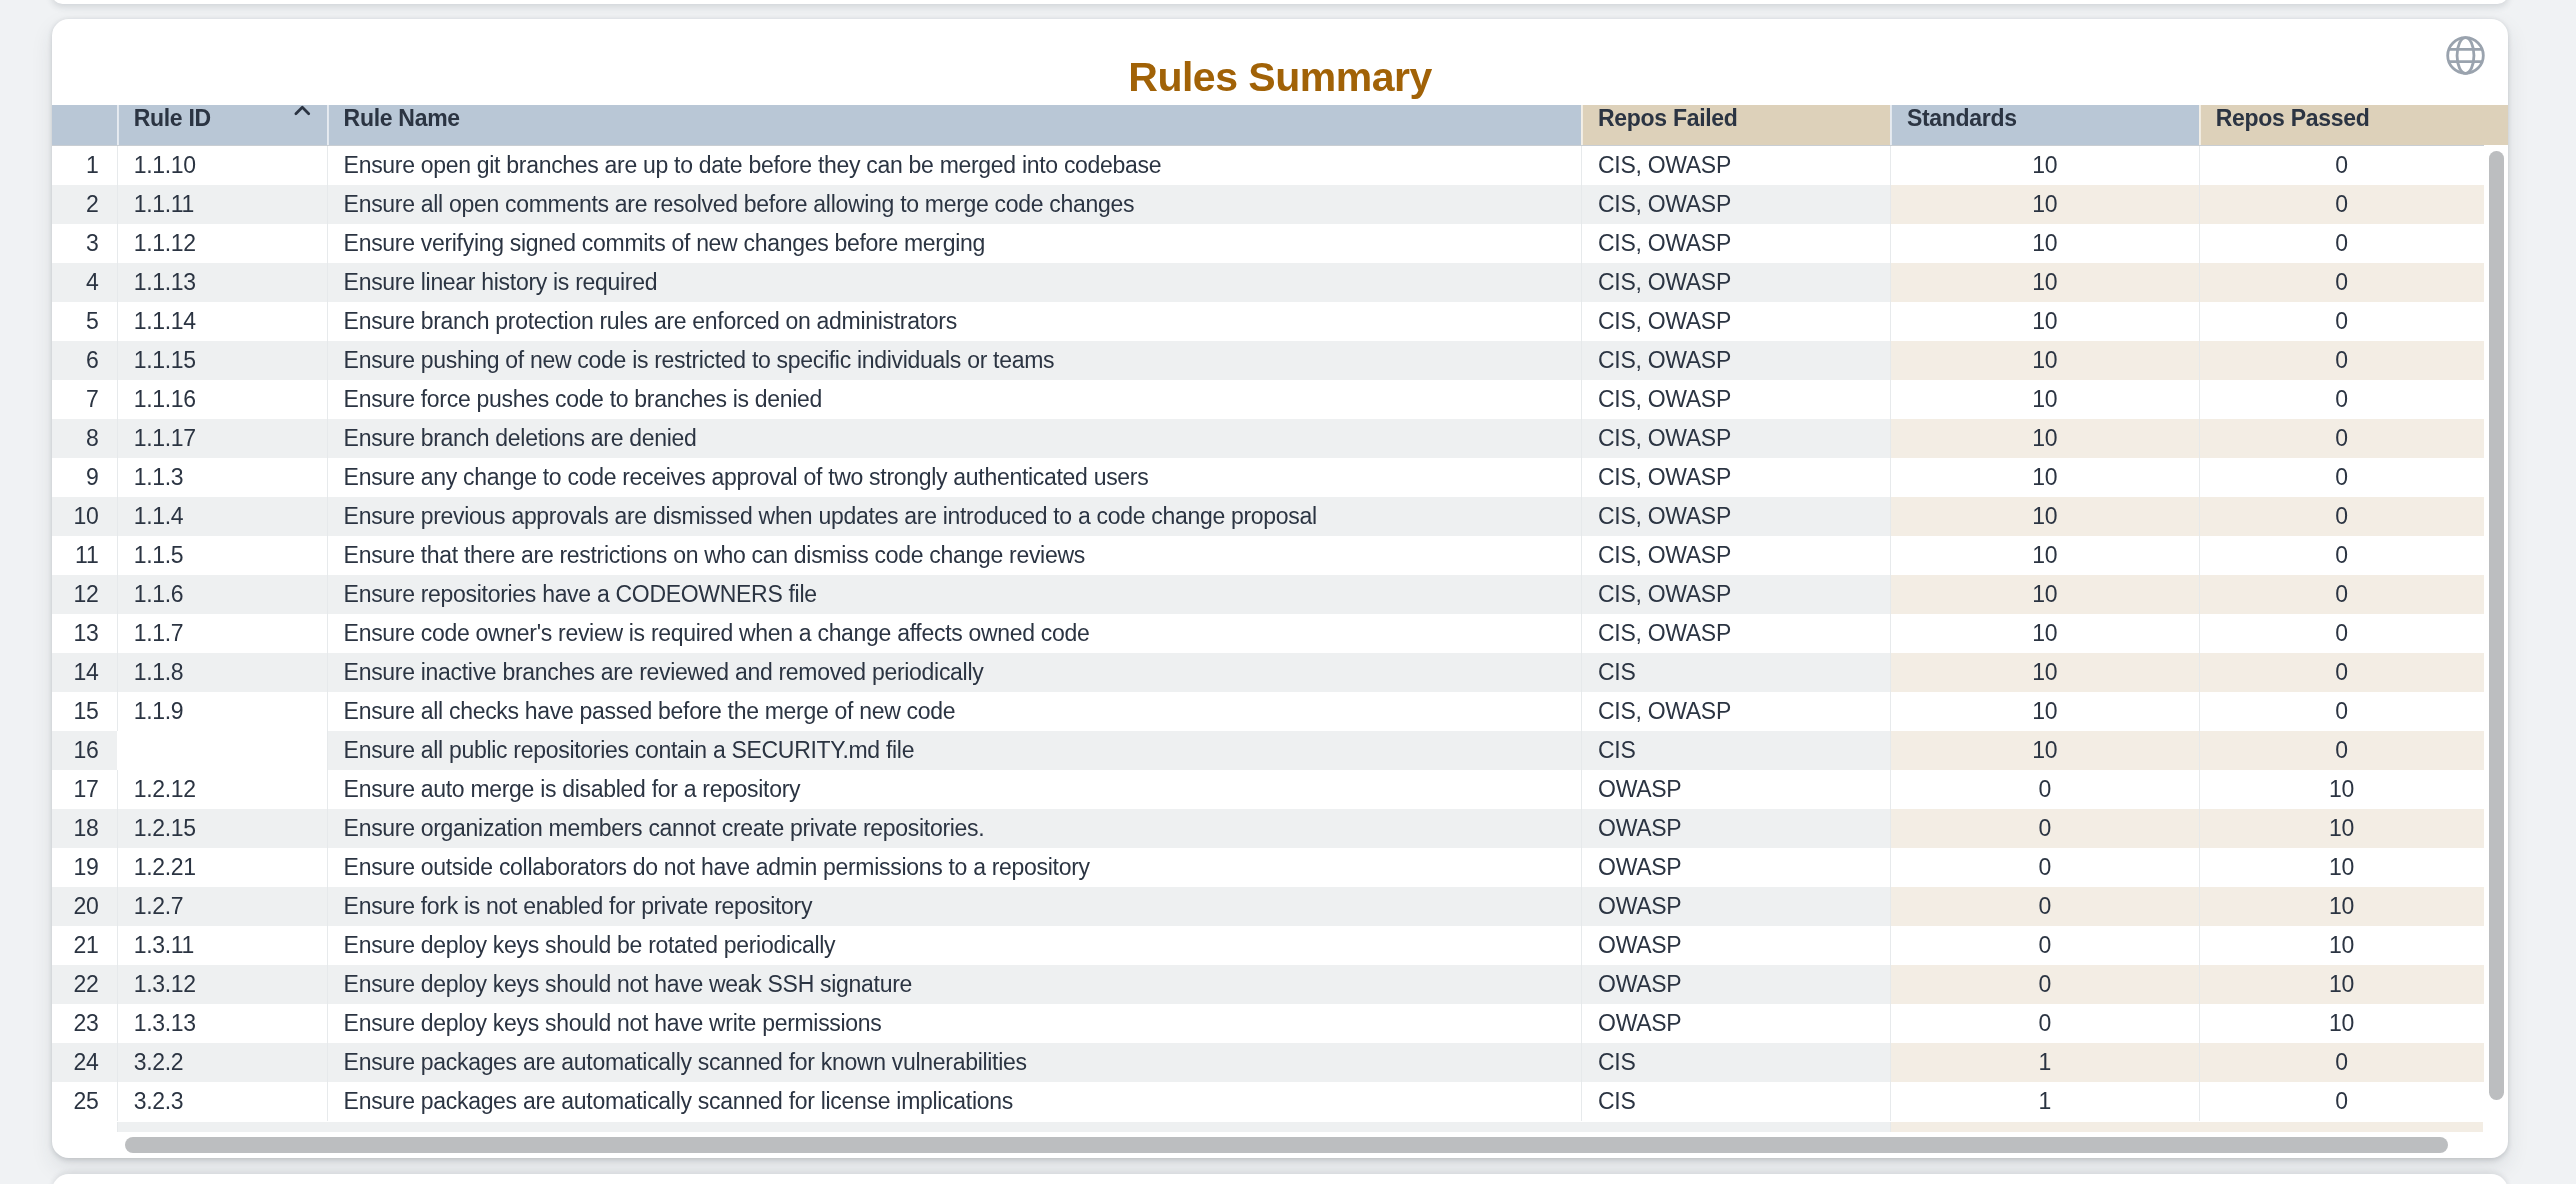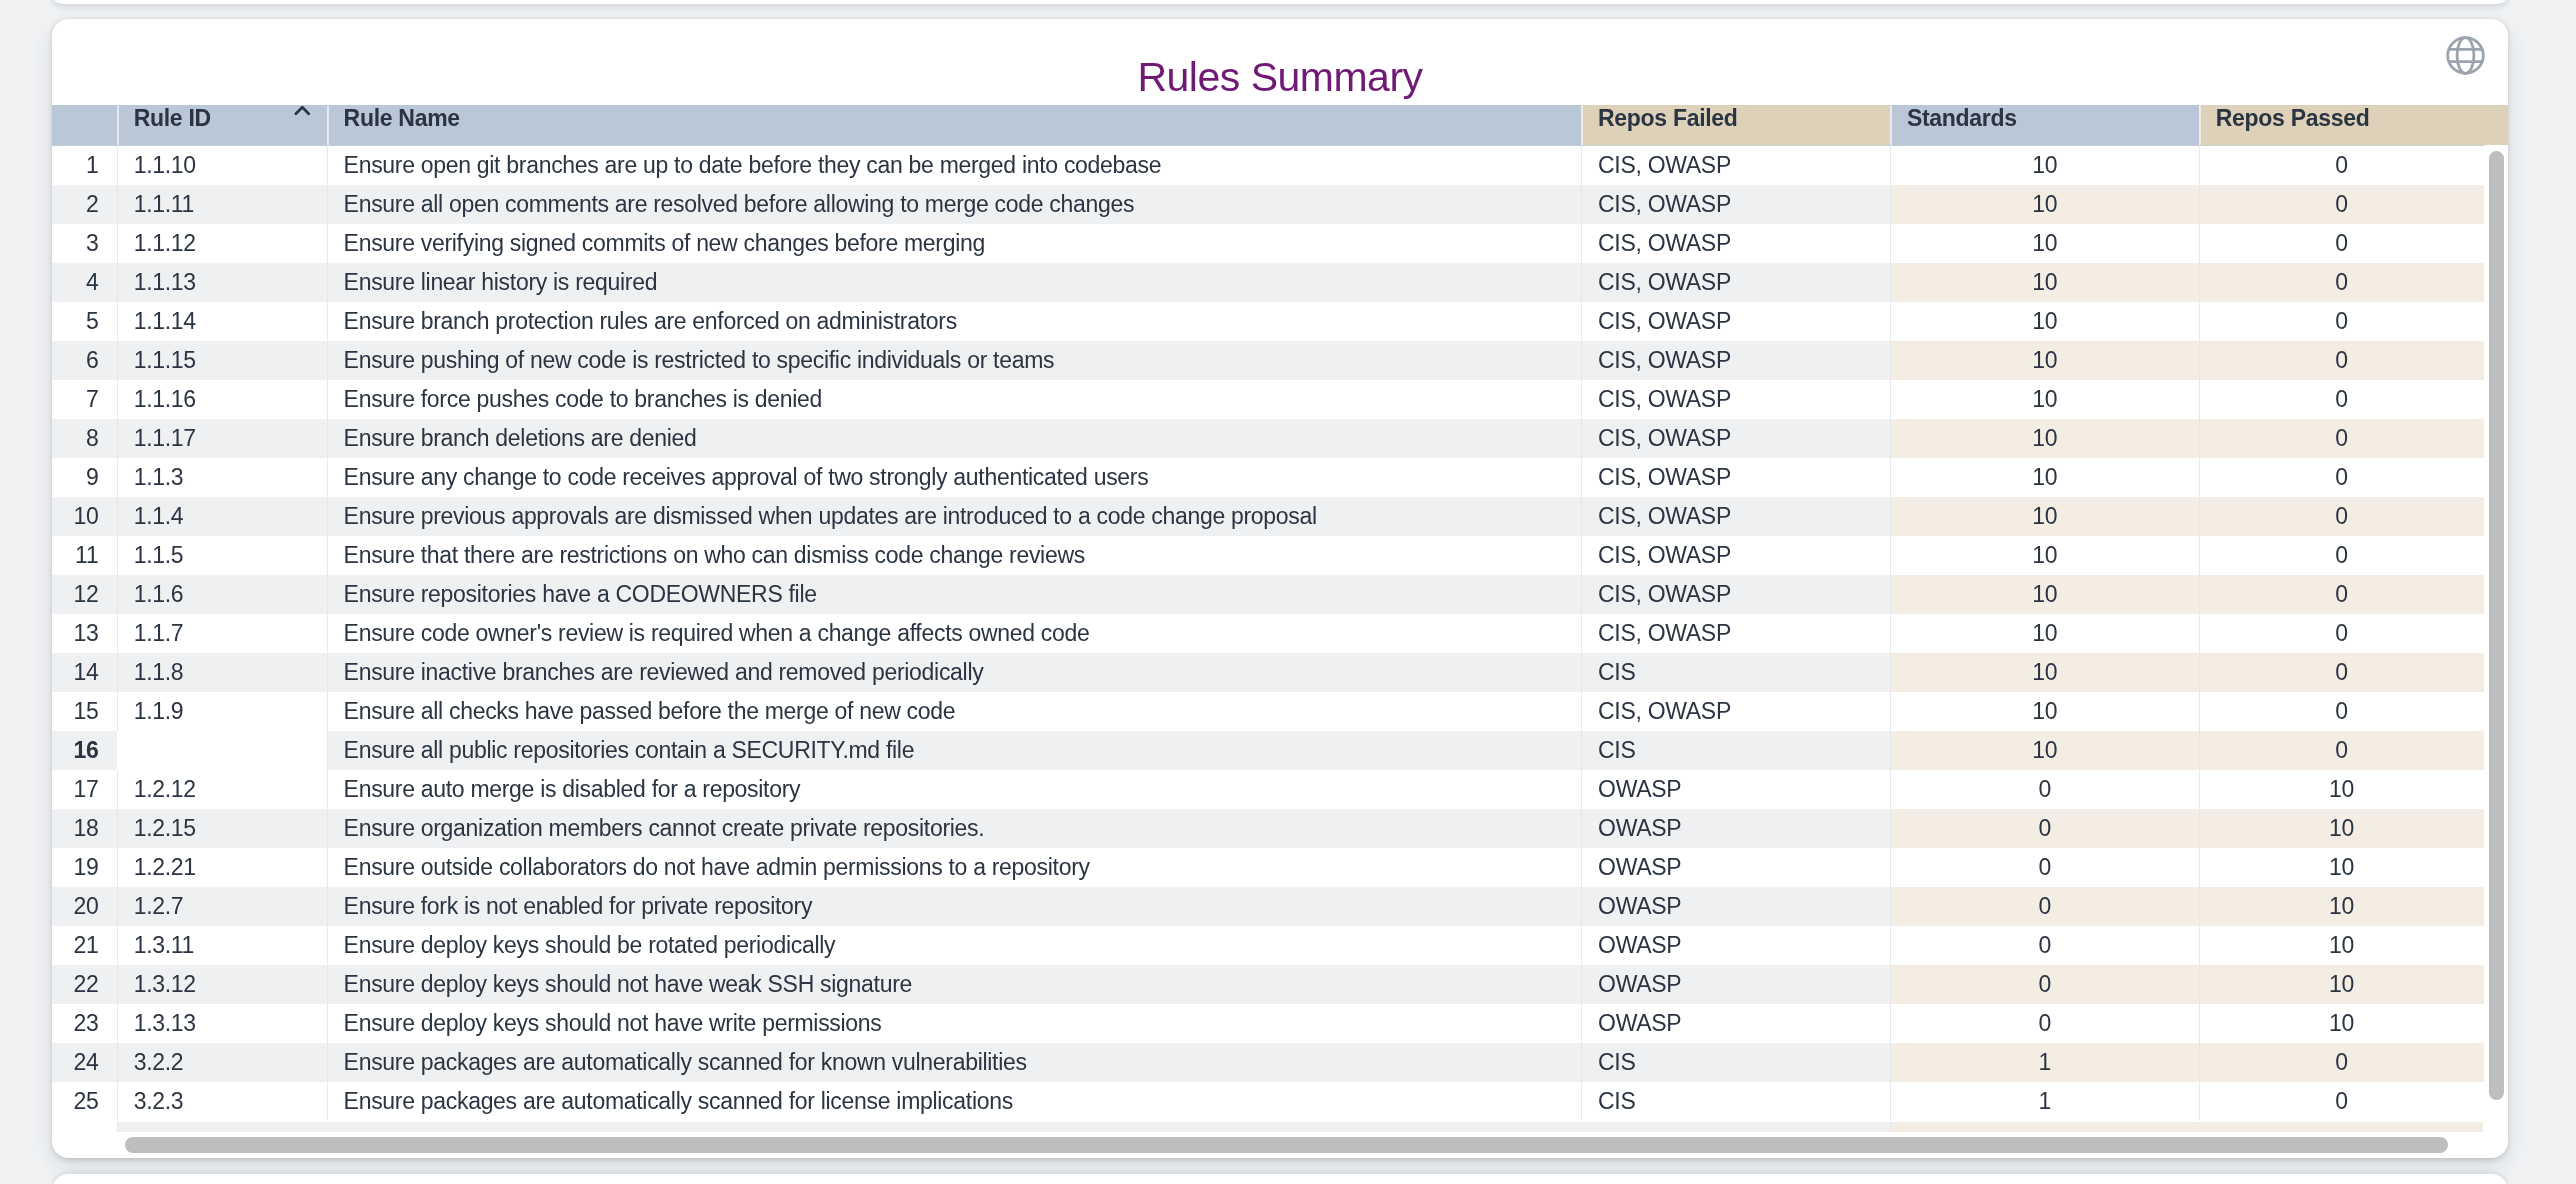--- a/index.html
+++ b/index.html
@@ -25,22 +25,22 @@
     box-shadow:0 1.9px 5.6px rgba(40,50,60,0.18), 0 9.3px 22px rgba(40,50,60,0.10);
   }
   .next-card {
     position:absolute; left:52px; top:1174px; width:2456px; height:37px;
     background:#ffffff; border-radius:16.7px 16.7px 0 0;
     box-shadow:0 -1.9px 5.6px rgba(40,50,60,0.10);
   }
 
   .card-title {
     position:absolute; left:0; top:35px; width:100%;
-    text-align:center; font-size:41px; font-weight:400;
-    letter-spacing:-0.5px; color:#701a75;
+    text-align:center; font-size:41px; font-weight:700;
+    letter-spacing:-0.5px; color:#a16207;
   }
   .globe-btn {
     position:absolute; left:2389px; top:13px; width:48px; height:48px;
     display:flex; align-items:center; justify-content:center;
     background:transparent; border:none; cursor:pointer;
   }
 
   
   .tbl { position:absolute; left:0; top:86px; width:2456px; }
   .thead {
@@ -255,21 +255,21 @@
           </div>
           <div class="tr even">
             <div class="td cool num" style="width: 65px;">15</div>
             <div class="td cool" style="width: 210px;">1.1.9</div>
             <div class="td cool" style="width: 1255px;">Ensure all checks have passed before the merge of new code</div>
             <div class="td cool" style="width: 309px;">CIS, OWASP</div>
             <div class="td warm center" style="width: 309px;">10</div>
             <div class="td warm center" style="width: 285px;">0</div>
           </div>
           <div class="tr odd">
-            <div class="td cool num" style="width: 65px; font-weight: bold;">16</div>
+            <div class="td cool num" style="width: 65px;">16</div>
             <div class="td cool" style="width: 210px; margin-top: 48px;">1.2.1</div>
             <div class="td cool" style="width: 1255px;">Ensure all public repositories contain a SECURITY.md file</div>
             <div class="td cool" style="width: 309px;">CIS</div>
             <div class="td warm center" style="width: 309px;">10</div>
             <div class="td warm center" style="width: 285px;">0</div>
           </div>
           <div class="tr even">
             <div class="td cool num" style="width: 65px;">17</div>
             <div class="td cool" style="width: 210px;">1.2.12</div>
             <div class="td cool" style="width: 1255px;">Ensure auto merge is disabled for a repository</div>

